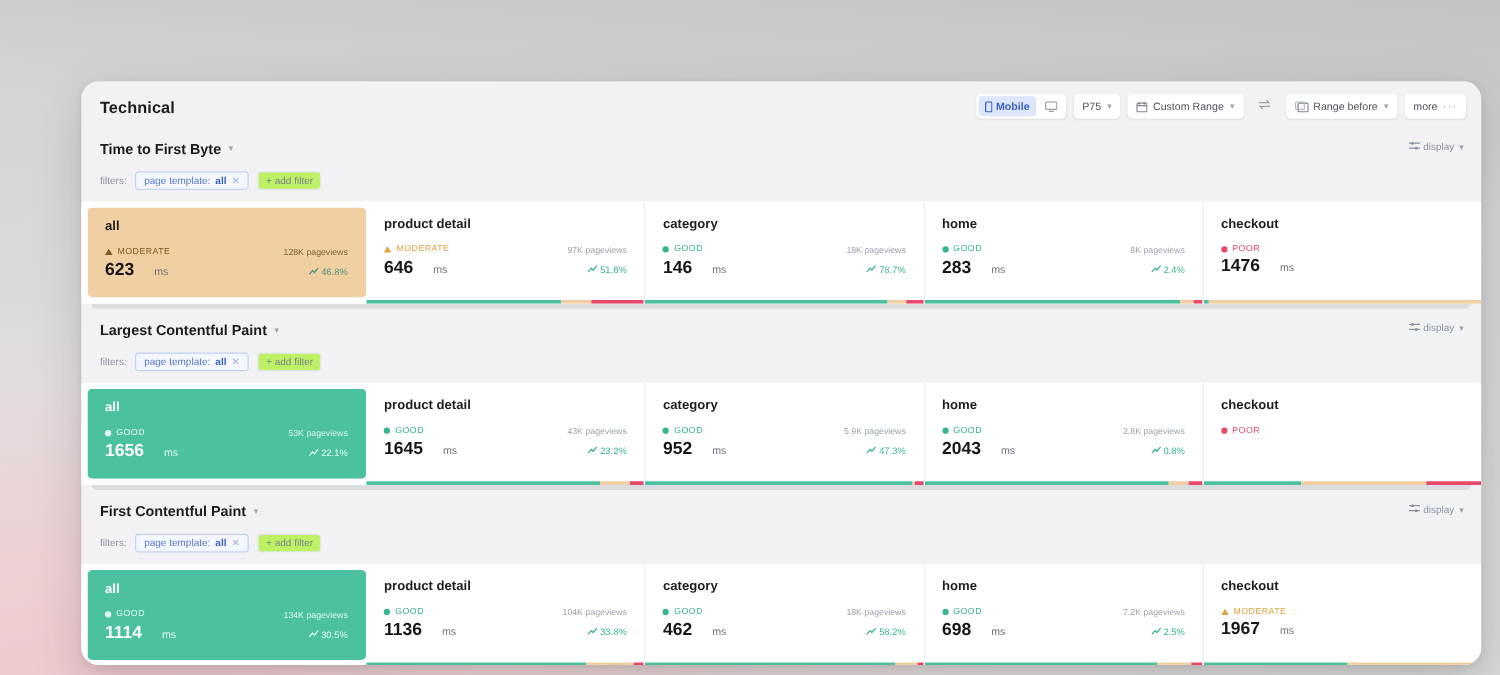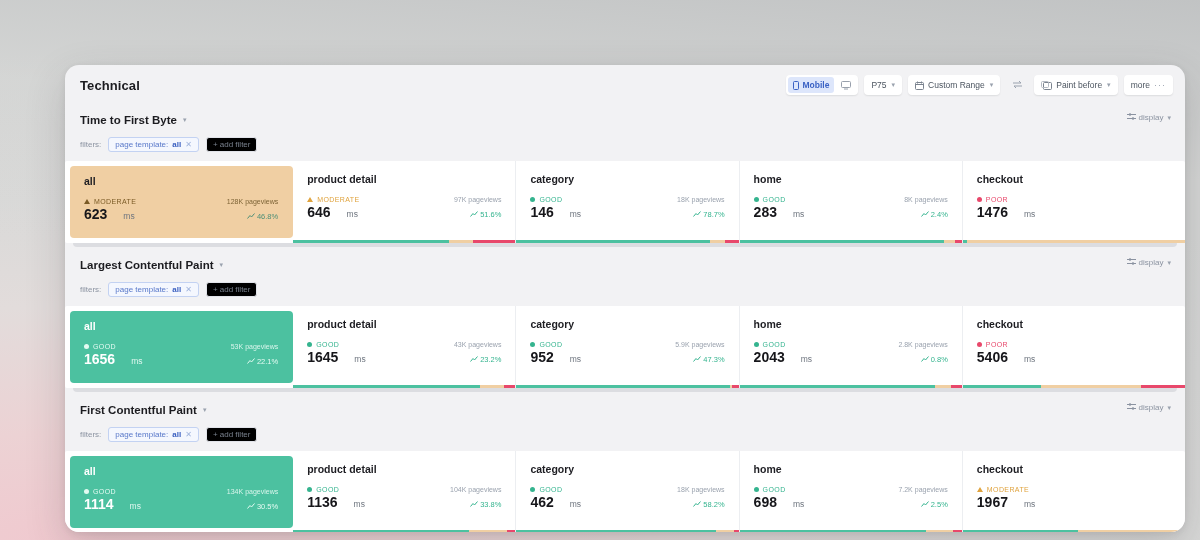--- a/index.html
+++ b/index.html
@@ -160,21 +160,21 @@
   }
   .filter-chip b { color: #3a5fc0; }
   .chip-x { font-size: 8px; color: #9fb3dd; }
   .add-filter {
     height: 15px;
     display: flex;
     align-items: center;
     padding: 0 6px;
     border: 1px solid #e2e4ea;
     border-radius: 3px;
-    background: #000000;
+    background: #bef264;
     font-size: 8px;
     color: #79818e;
   }
 
   
   .cards-strip {
     position: relative;
     background: #fff;
     height: 82px;
     display: flex;
@@ -310,21 +310,21 @@
         </span>
       </div>
 
       <div class="tb-btn">
         <span class="tb-icon">
           <svg width="11" height="9" viewBox="0 0 11 9">
               <rect x="2.5" y="1.5" width="8" height="7" rx="1" fill="none" stroke="#7b838f"></rect>
               <rect x="0.5" y="0.5" width="7" height="6" rx="1" fill="none" stroke="#b4bac4"></rect>
             </svg>
         </span>
-        <span>Paint before</span>
+        <span>Range before</span>
         <span class="chev">▾</span>
       </div>
 
       <div class="tb-btn">
         <span>more</span>
         <span class="more-dots">···</span>
       </div>
 
     </div>
   </div>
@@ -576,24 +576,20 @@
           </div>
           <div class="card">
             <div class="card-name">checkout</div>
             <div class="card-meta">
               <span class="badge poor">
                 <span class="dot" style="background:currentColor"></span>
                 <span>POOR</span>
               </span>
               <span class="pageviews"></span>
             </div>
-            <div class="card-value-row">
-              <span class="value"><span>5406</span><span class="unit">ms</span></span>
-              <span class="trend"></span>
-            </div>
             <div class="dist-bar">
               <div class="dist-seg seg-good" style="width:35%"></div>
               <div class="dist-seg seg-mod" style="width:45%"></div>
               <div class="dist-seg seg-poor" style="width:20%"></div>
             </div>
           </div>
         </div>
         <div class="strip-shadow"></div>
       </div>
       <div class="section">

